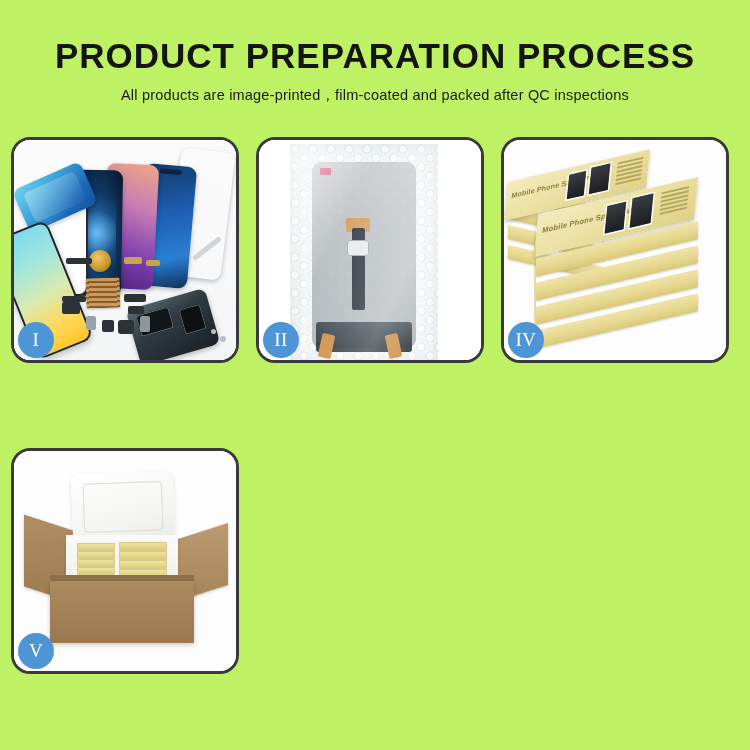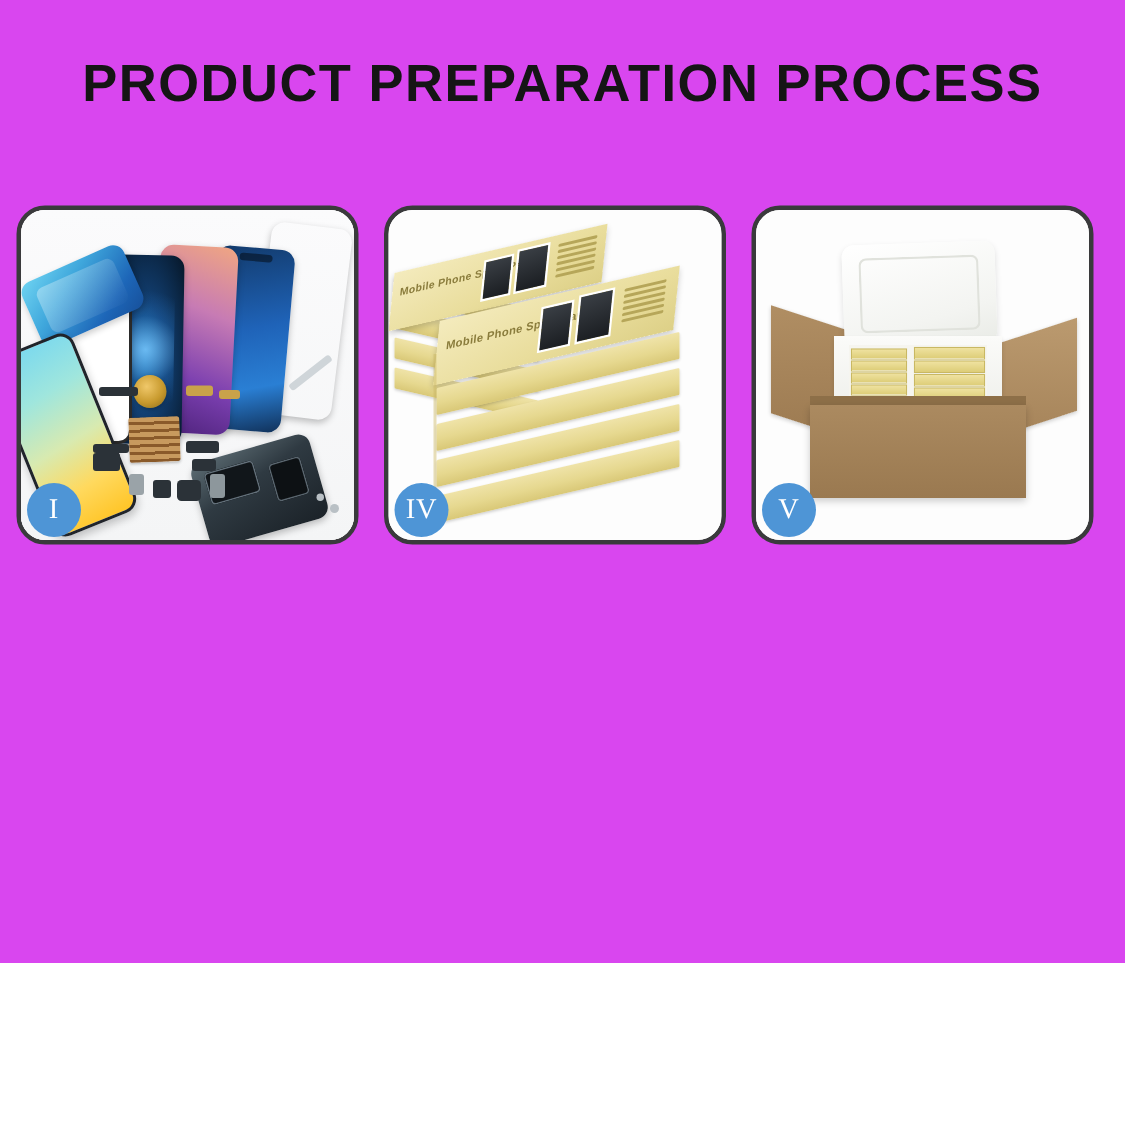--- a/index.html
+++ b/index.html
@@ -2,21 +2,21 @@
 <html><head>
 <meta charset="utf-8">
 <style>
   * { box-sizing: border-box; margin: 0; padding: 0; }
   html, body {
     width: 750px; height: 750px;
     background: #ffffff;
     font-family: "Liberation Sans", sans-serif;
     overflow: hidden;
   }
-  .page { position: relative; width: 750px; height: 642px; background:#d946ef; }
+  .page { position: relative; width: 750px; height: 750px; background:#bef264; }
 
   
   .header { position: absolute; top: 0; left: 0; width: 750px; text-align: center; }
   .title {
     margin-top: 36px;
     font-size: 35px;
     font-weight: 700;
     letter-spacing: 1.0px;
     color: #151515;
     font-family: "Liberation Sans", sans-serif;
@@ -307,20 +307,21 @@
   .p6-tab2 { position:absolute; left:60px; top:162px; width:18px; height:14px; background:#a3845a; transform:skewY(16deg); }
   .p6-seam { position:absolute; left:112px; top:72px; width:2px; height:120px; background:rgba(110,88,58,.45); transform:skewY(0deg); }
 </style>
 </head>
 <body>
 
 <div class="page">
 
   <div class="header">
     <div class="title">PRODUCT PREPARATION PROCESS</div>
+    <div class="subtitle">All products are image-printed，film-coated and packed after QC inspections</div>
   </div>
 
   <div class="grid">
 
     <div class="panel">
       <div class="stage">
         <div class="p1-bg"></div>
 
         <div class="ph p-teal"></div>
         <div class="ph p-blue">
@@ -351,20 +352,37 @@
         <span class="sp" style="left:88px;bottom:28px;width:12px;height:12px;"></span>
         <span class="sp" style="left:104px;bottom:26px;width:16px;height:14px;border-radius:3px;"></span>
         <span class="sp" style="left:126px;bottom:28px;width:10px;height:16px;background:#8d979c;"></span>
         <span class="sp" style="right:10px;bottom:18px;width:6px;height:6px;border-radius:50%;background:#b9c0c5;"></span>
         <span class="sp" style="right:20px;bottom:26px;width:5px;height:5px;border-radius:50%;background:#b9c0c5;"></span>
         <span class="sp" style="right:12px;top:106px;width:34px;height:5px;transform:rotate(-38deg);background:#cfd5d9;"></span>
       </div>
       <div class="badge">I</div>
     </div>
 
+    <div class="panel">
+      <div class="stage">
+        <div class="p2-bg"></div>
+        <div class="p2-bag">
+          <div class="p2-screen"></div>
+          <div class="p2-pink"></div>
+          <div class="p2-flex-top"></div>
+          <div class="p2-flex"></div>
+          <div class="p2-conn"></div>
+          <div class="p2-bottom"></div>
+          <div class="p2-gold-l"></div>
+          <div class="p2-gold-r"></div>
+          <div class="p2-sheen"></div>
+        </div>
+      </div>
+      <div class="badge">II</div>
+    </div>
 
 
     <div class="panel">
       <div class="stage">
         <div class="p4-wrap">
 
           <div class="bx" style="left:4px;top:56px;width:96px;height:14px;transform:skewY(13deg);"></div>
           <div class="bx" style="left:4px;top:76px;width:96px;height:14px;transform:skewY(13deg);"></div>
           <div class="bx" style="left:4px;top:96px;width:96px;height:14px;transform:skewY(13deg);"></div>
           <div class="bx" style="left:4px;top:116px;width:96px;height:14px;transform:skewY(13deg);"></div>

